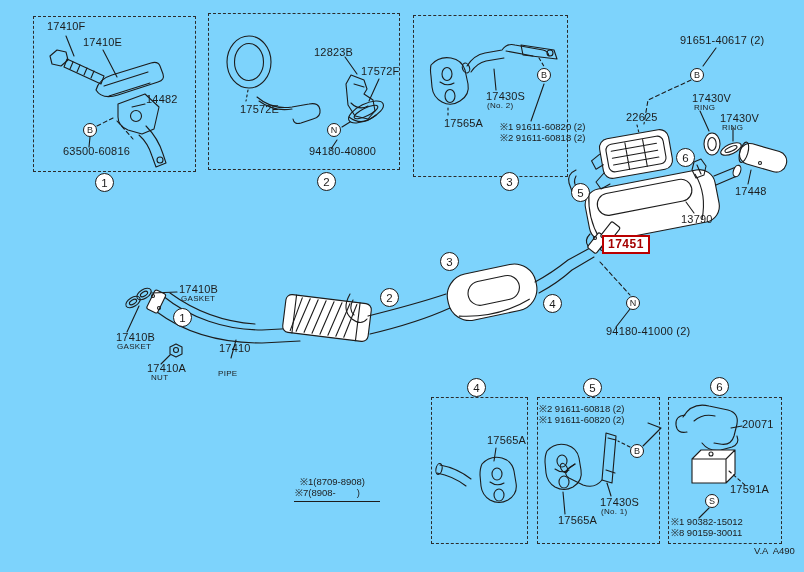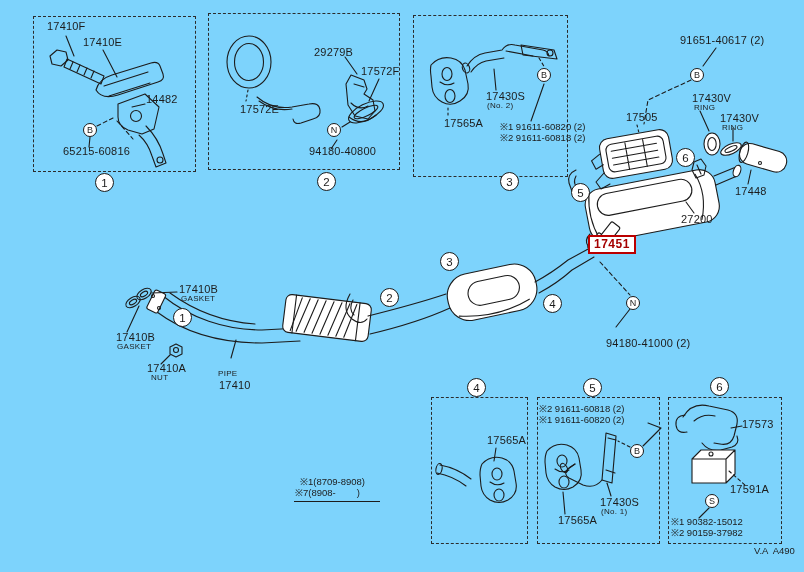--- a/index.html
+++ b/index.html
@@ -226,69 +226,69 @@
   <div class="box" style="left:33px;top:16px;width:163px;height:156px"></div>
   <div class="box" style="left:208px;top:13px;width:192px;height:157px"></div>
   <div class="box" style="left:413px;top:15px;width:155px;height:162px"></div>
   <div class="box" style="left:431px;top:397px;width:97px;height:147px"></div>
   <div class="box" style="left:537px;top:397px;width:123px;height:147px"></div>
   <div class="box" style="left:668px;top:397px;width:114px;height:147px"></div>
 
   <div class="lbl" style="left:47px;top:21px">17410F</div>
   <div class="lbl" style="left:83px;top:37px">17410E</div>
   <div class="lbl" style="left:146px;top:94px">14482</div>
-  <div class="lbl" style="left:63px;top:146px">65215-60816</div>
-
-  <div class="lbl" style="left:314px;top:47px">29279B</div>
+  <div class="lbl" style="left:63px;top:146px">63500-60816</div>
+
+  <div class="lbl" style="left:314px;top:47px">12823B</div>
   <div class="lbl" style="left:361px;top:66px">17572F</div>
   <div class="lbl" style="left:240px;top:104px">17572E</div>
   <div class="lbl" style="left:309px;top:146px">94180-40800</div>
 
   <div class="lbl" style="left:444px;top:118px">17565A</div>
   <div class="lbl" style="left:486px;top:91px">17430S</div>
   <div class="lbl sub" style="left:487px;top:102px">(No. 2)</div>
   <div class="lbl note" style="left:500px;top:122px">※1 91611-60820 (2)</div>
   <div class="lbl note" style="left:500px;top:133px">※2 91611-60818 (2)</div>
 
   <div class="lbl" style="left:680px;top:35px">91651-40617 (2)</div>
-  <div class="lbl" style="left:626px;top:112px">17505</div>
+  <div class="lbl" style="left:626px;top:112px">22625</div>
   <div class="lbl" style="left:692px;top:93px">17430V</div>
   <div class="lbl sub" style="left:694px;top:104px">RING</div>
   <div class="lbl" style="left:720px;top:113px">17430V</div>
   <div class="lbl sub" style="left:722px;top:124px">RING</div>
   <div class="lbl" style="left:735px;top:186px">17448</div>
-  <div class="lbl" style="left:681px;top:214px">27200</div>
-  <div class="hl" style="left:588px;top:235px">17451</div>
-  <div class="lbl" style="left:606px;top:338px">94180-41000 (2)</div>
+  <div class="lbl" style="left:681px;top:214px">13790</div>
+  <div class="hl" style="left:602px;top:235px">17451</div>
+  <div class="lbl" style="left:606px;top:326px">94180-41000 (2)</div>
 
   <div class="lbl" style="left:179px;top:284px">17410B</div>
   <div class="lbl sub" style="left:181px;top:295px">GASKET</div>
   <div class="lbl" style="left:116px;top:332px">17410B</div>
   <div class="lbl sub" style="left:117px;top:343px">GASKET</div>
   <div class="lbl" style="left:147px;top:363px">17410A</div>
   <div class="lbl sub" style="left:151px;top:374px">NUT</div>
-  <div class="lbl" style="left:219px;top:380px">17410</div>
+  <div class="lbl" style="left:219px;top:343px">17410</div>
   <div class="lbl sub" style="left:218px;top:370px">PIPE</div>
 
   <div class="lbl note" style="left:300px;top:477px">※1(8709-8908)</div>
   <div class="lbl note" style="left:295px;top:488px">※7(8908-        )</div>
   <div class="underline" style="left:294px;top:501px;width:86px"></div>
 
   <div class="lbl" style="left:487px;top:435px">17565A</div>
 
   <div class="lbl note" style="left:539px;top:404px">※2 91611-60818 (2)</div>
   <div class="lbl note" style="left:539px;top:415px">※1 91611-60820 (2)</div>
   <div class="lbl" style="left:600px;top:497px">17430S</div>
   <div class="lbl sub" style="left:601px;top:508px">(No. 1)</div>
   <div class="lbl" style="left:558px;top:515px">17565A</div>
 
-  <div class="lbl" style="left:742px;top:419px">17573</div>
+  <div class="lbl" style="left:742px;top:419px">20071</div>
   <div class="lbl" style="left:730px;top:484px">17591A</div>
   <div class="lbl note" style="left:671px;top:517px">※1 90382-15012</div>
-  <div class="lbl note" style="left:671px;top:528px">※2 90159-37982</div>
+  <div class="lbl note" style="left:671px;top:528px">※8 90159-30011</div>
 
   <div class="lbl note" style="left:754px;top:546px">V.A  A490</div>
 
   <div class="callout" style="left:95px;top:173px">
       <span>1</span>
     </div>
   <div class="callout" style="left:173px;top:308px">
       <span>1</span>
     </div>
   <div class="callout" style="left:317px;top:172px">

